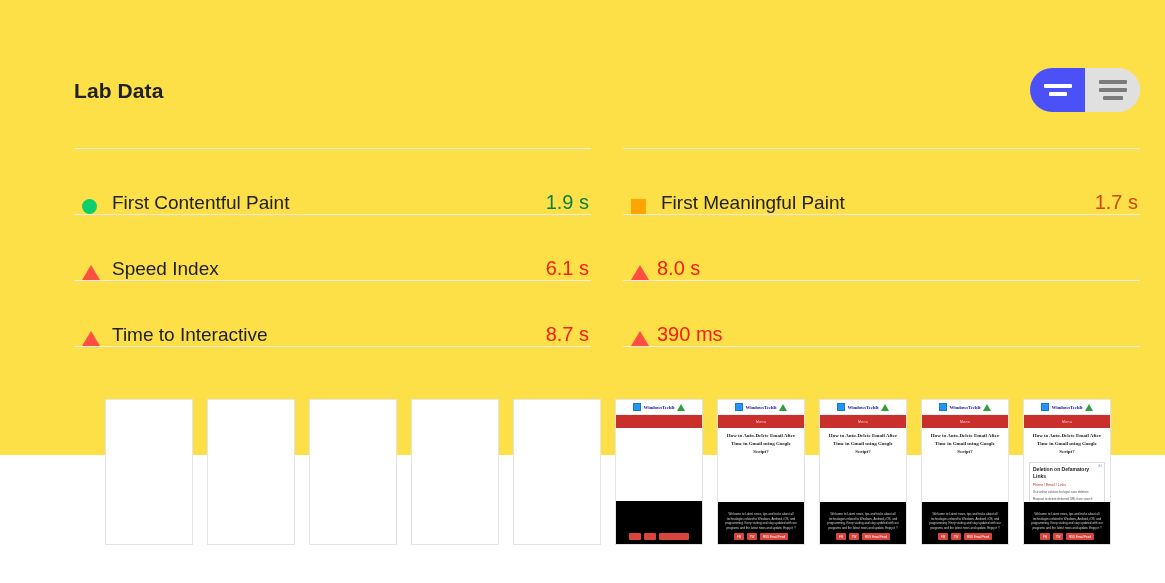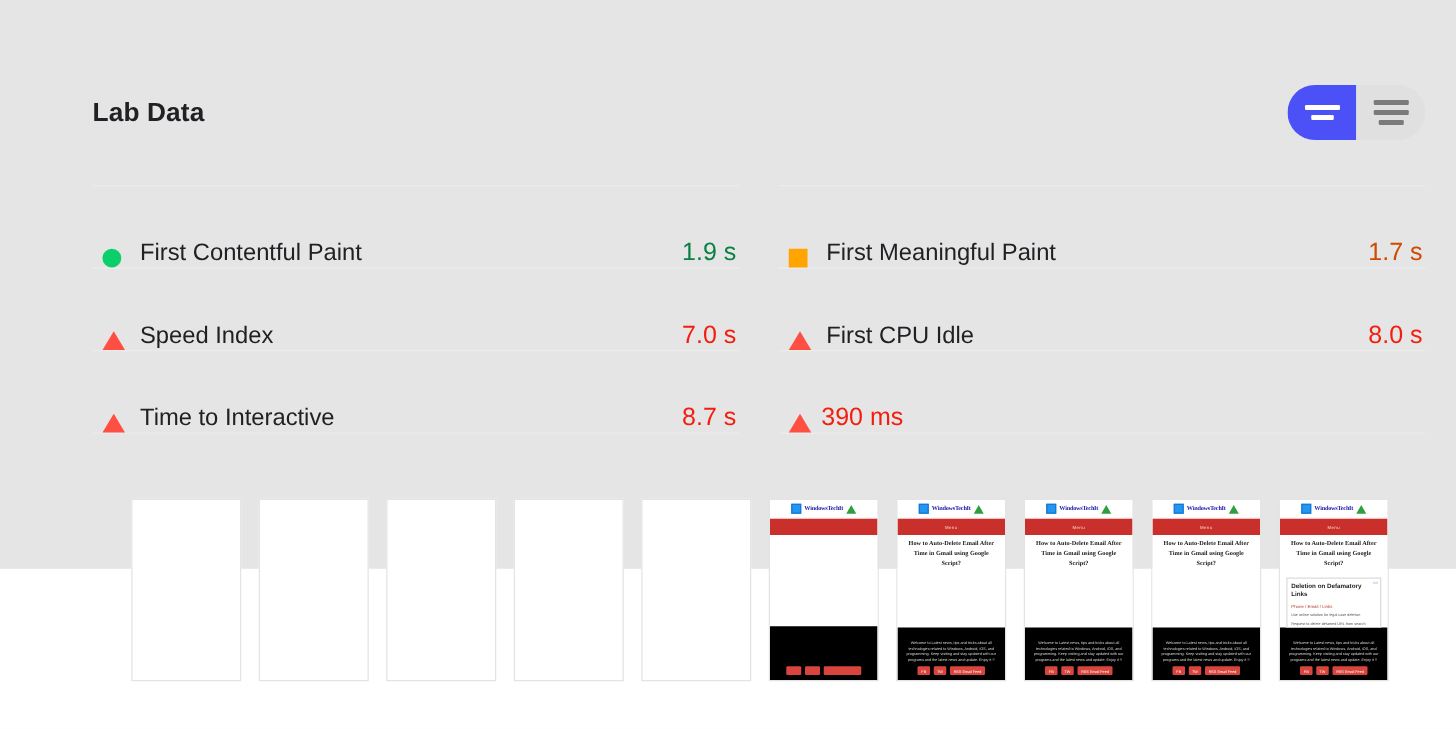--- a/index.html
+++ b/index.html
@@ -16,21 +16,21 @@
     color: #202124;
     overflow: hidden;
     position: relative;
   }
 
   .panel {
     position: absolute;
     left: 0; top: 0;
     width: 1165px;
     height: 455px;
-    background: #e5e5e5;
+    background: #fde047;
   }
 
   
   .header {
     position: absolute;
     left: 74px;
     top: 64px;
     width: 1066px;
     height: 52px;
     display: flex;
@@ -325,21 +325,21 @@
         </div>
         <div class="metric-label">First Contentful Paint</div>
         <div class="metric-value v-green">1.9 s</div>
       </div>
 
       <div class="metric-row">
         <div class="metric-icon">
           <span class="ico-triangle"></span>
         </div>
         <div class="metric-label">Speed Index</div>
-        <div class="metric-value v-red">7.0 s</div>
+        <div class="metric-value v-red">6.1 s</div>
       </div>
 
       <div class="metric-row">
         <div class="metric-icon">
           <span class="ico-triangle"></span>
         </div>
         <div class="metric-label">Time to Interactive</div>
         <div class="metric-value v-red">8.7 s</div>
       </div>
 
@@ -352,21 +352,20 @@
           <span class="ico-square"></span>
         </div>
         <div class="metric-label">First Meaningful Paint</div>
         <div class="metric-value v-orange">1.7 s</div>
       </div>
 
       <div class="metric-row">
         <div class="metric-icon">
           <span class="ico-triangle"></span>
         </div>
-        <div class="metric-label">First CPU Idle</div>
         <div class="metric-value v-red">8.0 s</div>
       </div>
 
       <div class="metric-row">
         <div class="metric-icon">
           <span class="ico-triangle"></span>
         </div>
         <div class="metric-value v-red">390 ms</div>
       </div>
 

